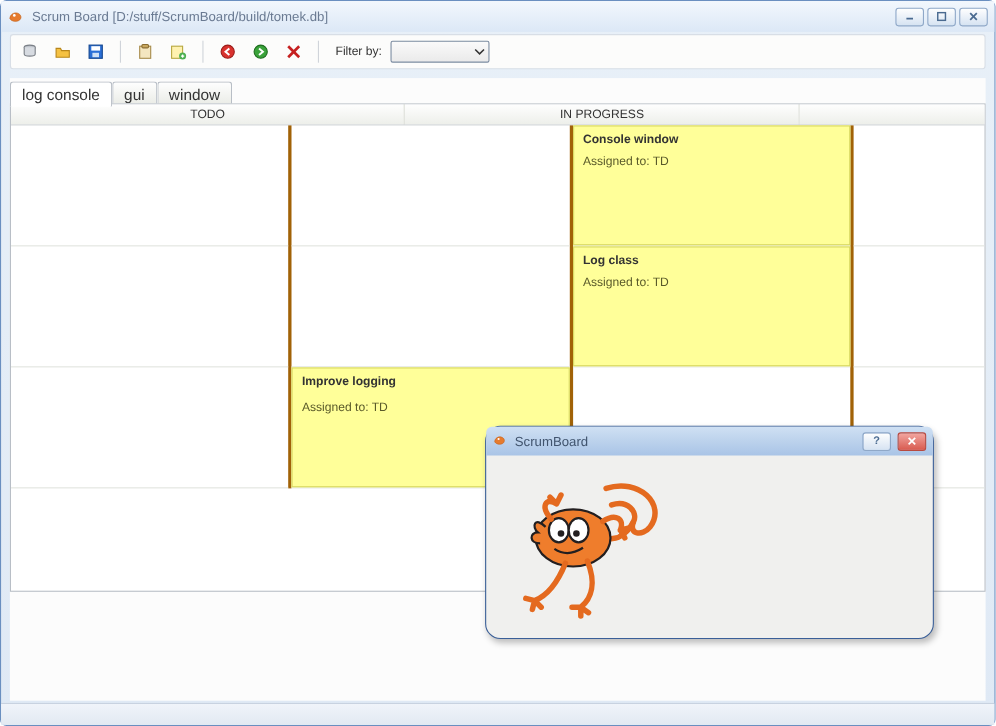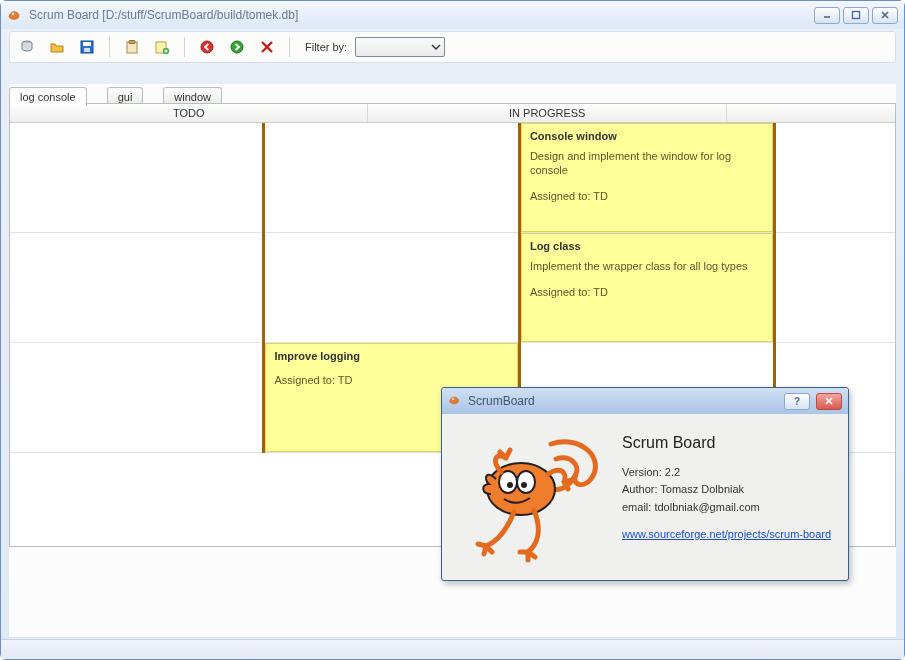--- a/index.html
+++ b/index.html
@@ -35,44 +35,44 @@
     background: linear-gradient(to bottom,#fefefe,#d6e3f2);
     display: flex; align-items: center; justify-content: center;
     color: #4a6a90; font-size: 10px; font-weight: bold;
     cursor: pointer;
   }
   .menubar {
     height: 20px; display: flex; align-items: center; gap: 14px;
     padding: 0 10px; color: #9aa4b2; font-size: 11px;
   }
   .toolbar {
-    margin: 2px 8px 15px 8px; padding: 4px 6px;
+    margin: 2px 8px 2px 8px; padding: 4px 6px;
     background: #fcfcfb; border: 1px solid #d8dee6; border-radius: 3px;
     display: flex; align-items: center; gap: 8px;
   }
   .toolbar .sep { width: 1px; height: 20px; background: #d0d4da; margin: 0 3px; }
   .toolbar .tbtn { width: 22px; height: 22px; display: flex; align-items:center; justify-content:center; cursor:pointer; border-radius:2px; }
   .filter-label { font-size: 11px; color: #333; margin-left: 4px; }
   .filter-combo {
     width: 90px; height: 20px; border: 1px solid #7a8aa0; border-radius: 2px;
     background: linear-gradient(to bottom,#fafafa,#eaeaea);
     display: flex; align-items: center; justify-content: flex-end; padding-right:3px;
     cursor: pointer;
   }
   .content-area {
     flex: 1; margin: 6px 8px 22px 8px; position: relative;
     background: #fcfcfc;
   }
   .tabstrip { display: flex; position: relative; top: 3px; }
   .tab {
     border: 1px solid #b8bec6; border-bottom: none;
     background: linear-gradient(to bottom,#fefefe,#e8eae4);
-    padding: 3px 10px; font-size: 11px; color: #333;
+    padding: 3px 10px; font-size: 14px; color: #333;
     border-top-left-radius: 3px; border-top-right-radius: 3px;
-    margin-right: 20px; cursor: pointer; position: relative; z-index: 1;
+    margin-right: 0; cursor: pointer; position: relative; z-index: 1;
   }
   .tab.active { background: #fff; z-index: 3; }
   .tabpanel {
     border: 1px solid #b8bec6; background: #fff; position: relative; z-index: 2;
     height: 444px;
   }
   .col-headers { display: flex; border-bottom: 1px solid #c8ccd0; }
   .col-header {
     flex: 1; text-align: center; padding: 3px 0; font-size: 11px; color: #333;
     background: linear-gradient(to bottom,#fefefe,#edefea);
@@ -92,21 +92,21 @@
   .card .cd { display: block; margin-bottom: 12px; line-height: 1.25; }
   .card .ca { display: block; }
   .statusbar {
     position: absolute; bottom: 0; left: 0; right: 0; height: 20px;
     background: linear-gradient(to bottom,#f0f4fa,#e2e9f2);
     border-top: 1px solid #c8d2e0;
   }
   
   .about {
     position: absolute; left: 440px; top: 386px; width: 408px; height: 194px;
-    border: 1px solid #3a5f98; border-radius: 3px;
+    border: 1px solid #3a5f98; border-radius: 14px;
     background: #f0f0ee;
     box-shadow: 2px 3px 6px rgba(0,0,0,0.25);
     z-index: 50;
   }
   .about-tb {
     height: 26px;
     background: linear-gradient(to bottom,#cfe0f3,#a9c4e6);
     border-top-left-radius: 5px; border-top-right-radius: 5px;
     display:flex; align-items:center; padding: 0 6px; gap:6px;
     color: #41546e; font-size: 12px;
@@ -251,28 +251,26 @@
               <span class="ct">Improve logging</span>
               <span class="cd"></span>
               <span class="ca">Assigned to: TD</span>
             </div>
           </div>
         </div>
         <div class="col-body">
           <div class="row-slot">
             <div class="card">
               <span class="ct">Console window</span>
-              <span class="cd">Design and implement the window for log console</span>
               <span class="ca">Assigned to: TD</span>
             </div>
           </div>
           <div class="row-slot">
             <div class="card">
               <span class="ct">Log class</span>
-              <span class="cd">Implement the wrapper class for all log types</span>
               <span class="ca">Assigned to: TD</span>
             </div>
           </div>
           <div class="row-slot"></div>
         </div>
         <div class="col-body" style="flex:0.47">
           <div class="row-slot"></div>
           <div class="row-slot"></div>
           <div class="row-slot"></div>
         </div>
@@ -309,23 +307,16 @@
           <ellipse cx="70" cy="58" rx="9" ry="11" fill="#fff" stroke="#231f20" stroke-width="2"></ellipse>
           <circle cx="54" cy="61" r="3" fill="#231f20"></circle>
           <circle cx="68" cy="61" r="3" fill="#231f20"></circle>
           <path d="M48 75 Q60 83 74 74" fill="none" stroke="#231f20" stroke-width="2"></path>
           <path d="M58 88 C50 108 40 118 30 122 M30 122 l-8 -2 M30 122 l-2 8 M30 122 l6 6" fill="none" stroke="#e46a1f" stroke-width="5" stroke-linecap="round"></path>
           <path d="M78 86 C86 106 82 120 72 128 M72 128 l-8 0 M72 128 l0 8 M72 128 l7 5" fill="none" stroke="#e46a1f" stroke-width="5" stroke-linecap="round"></path>
           <path d="M45 48 C35 36 40 28 50 34 M50 34 l-6 -6 M50 34 l4 -8" fill="none" stroke="#e46a1f" stroke-width="5" stroke-linecap="round"></path>
           <path d="M92 50 C104 42 112 48 108 58 M108 58 l8 -2 M108 58 l4 7" fill="none" stroke="#e46a1f" stroke-width="5" stroke-linecap="round"></path>
         </svg>
       </div>
-      <div class="about-info">
-        <h2>Scrum Board</h2>
-        <div>Version: 2.2</div>
-        <div>Author: Tomasz Dolbniak</div>
-        <div>email: tdolbniak@gmail.com</div>
-        <span class="link">www.sourceforge.net/projects/scrum-board</span>
-      </div>
     </div>
   </div>
 
 </div>
 
 </body></html>

